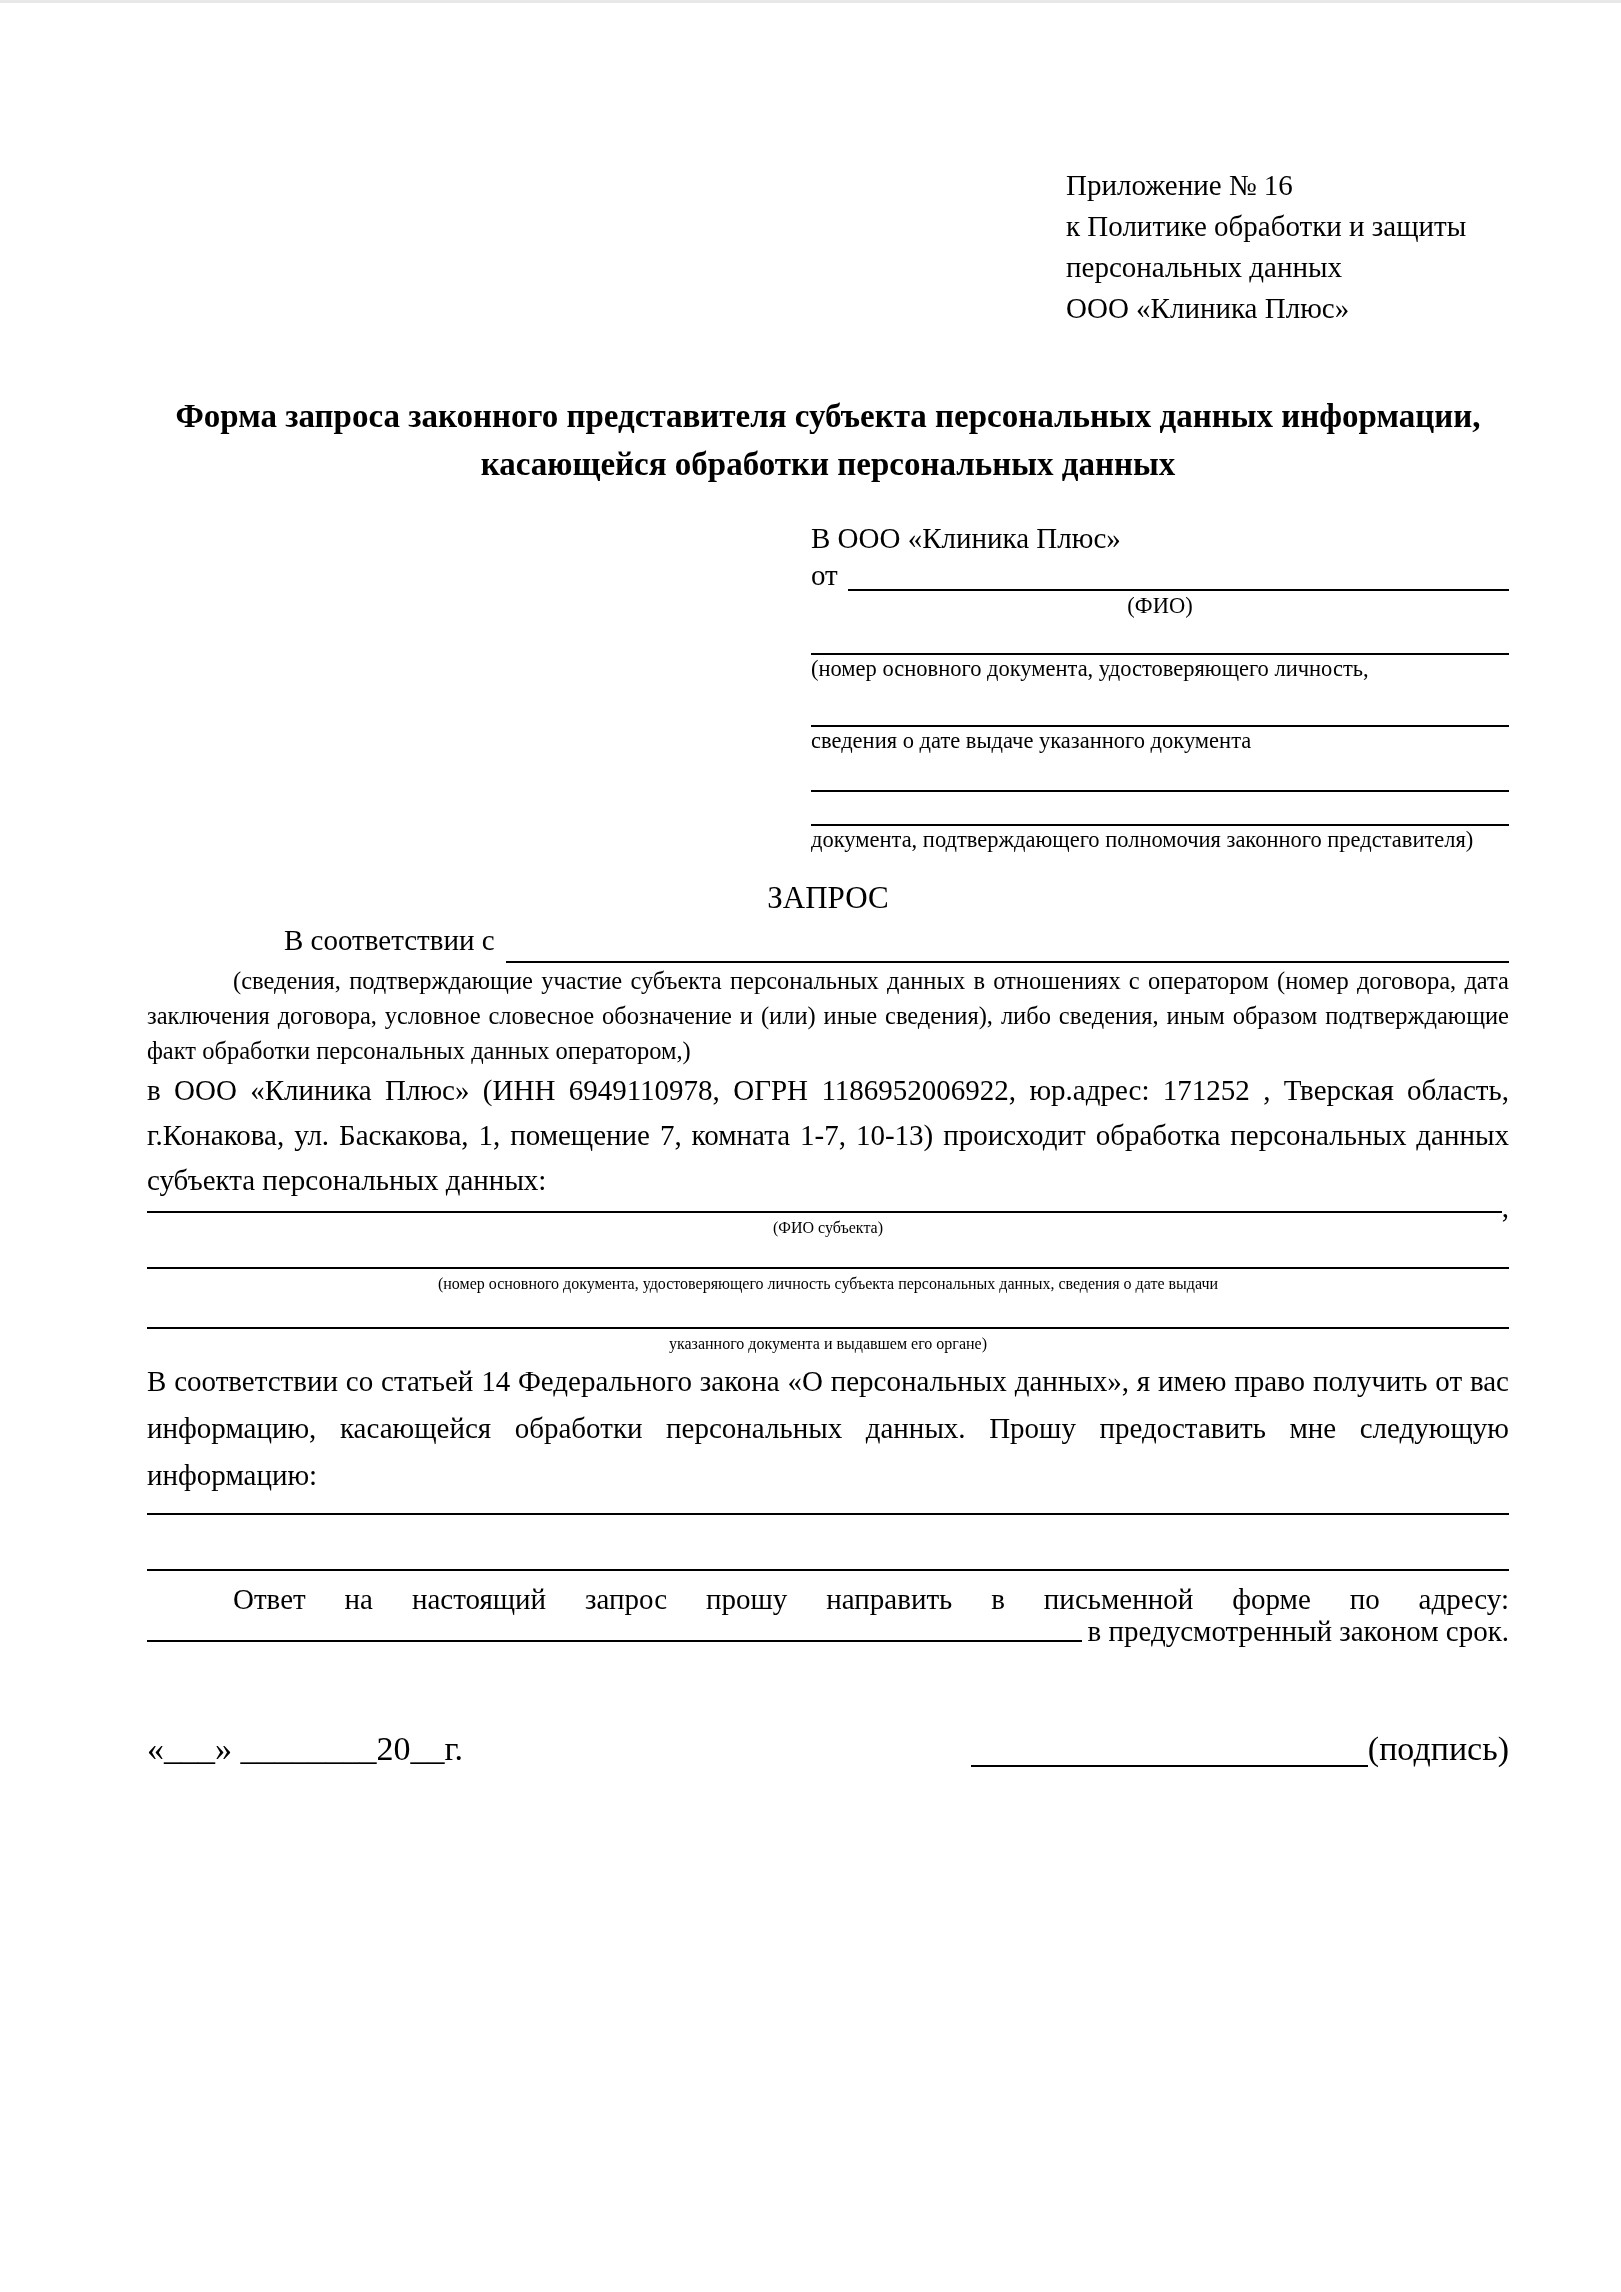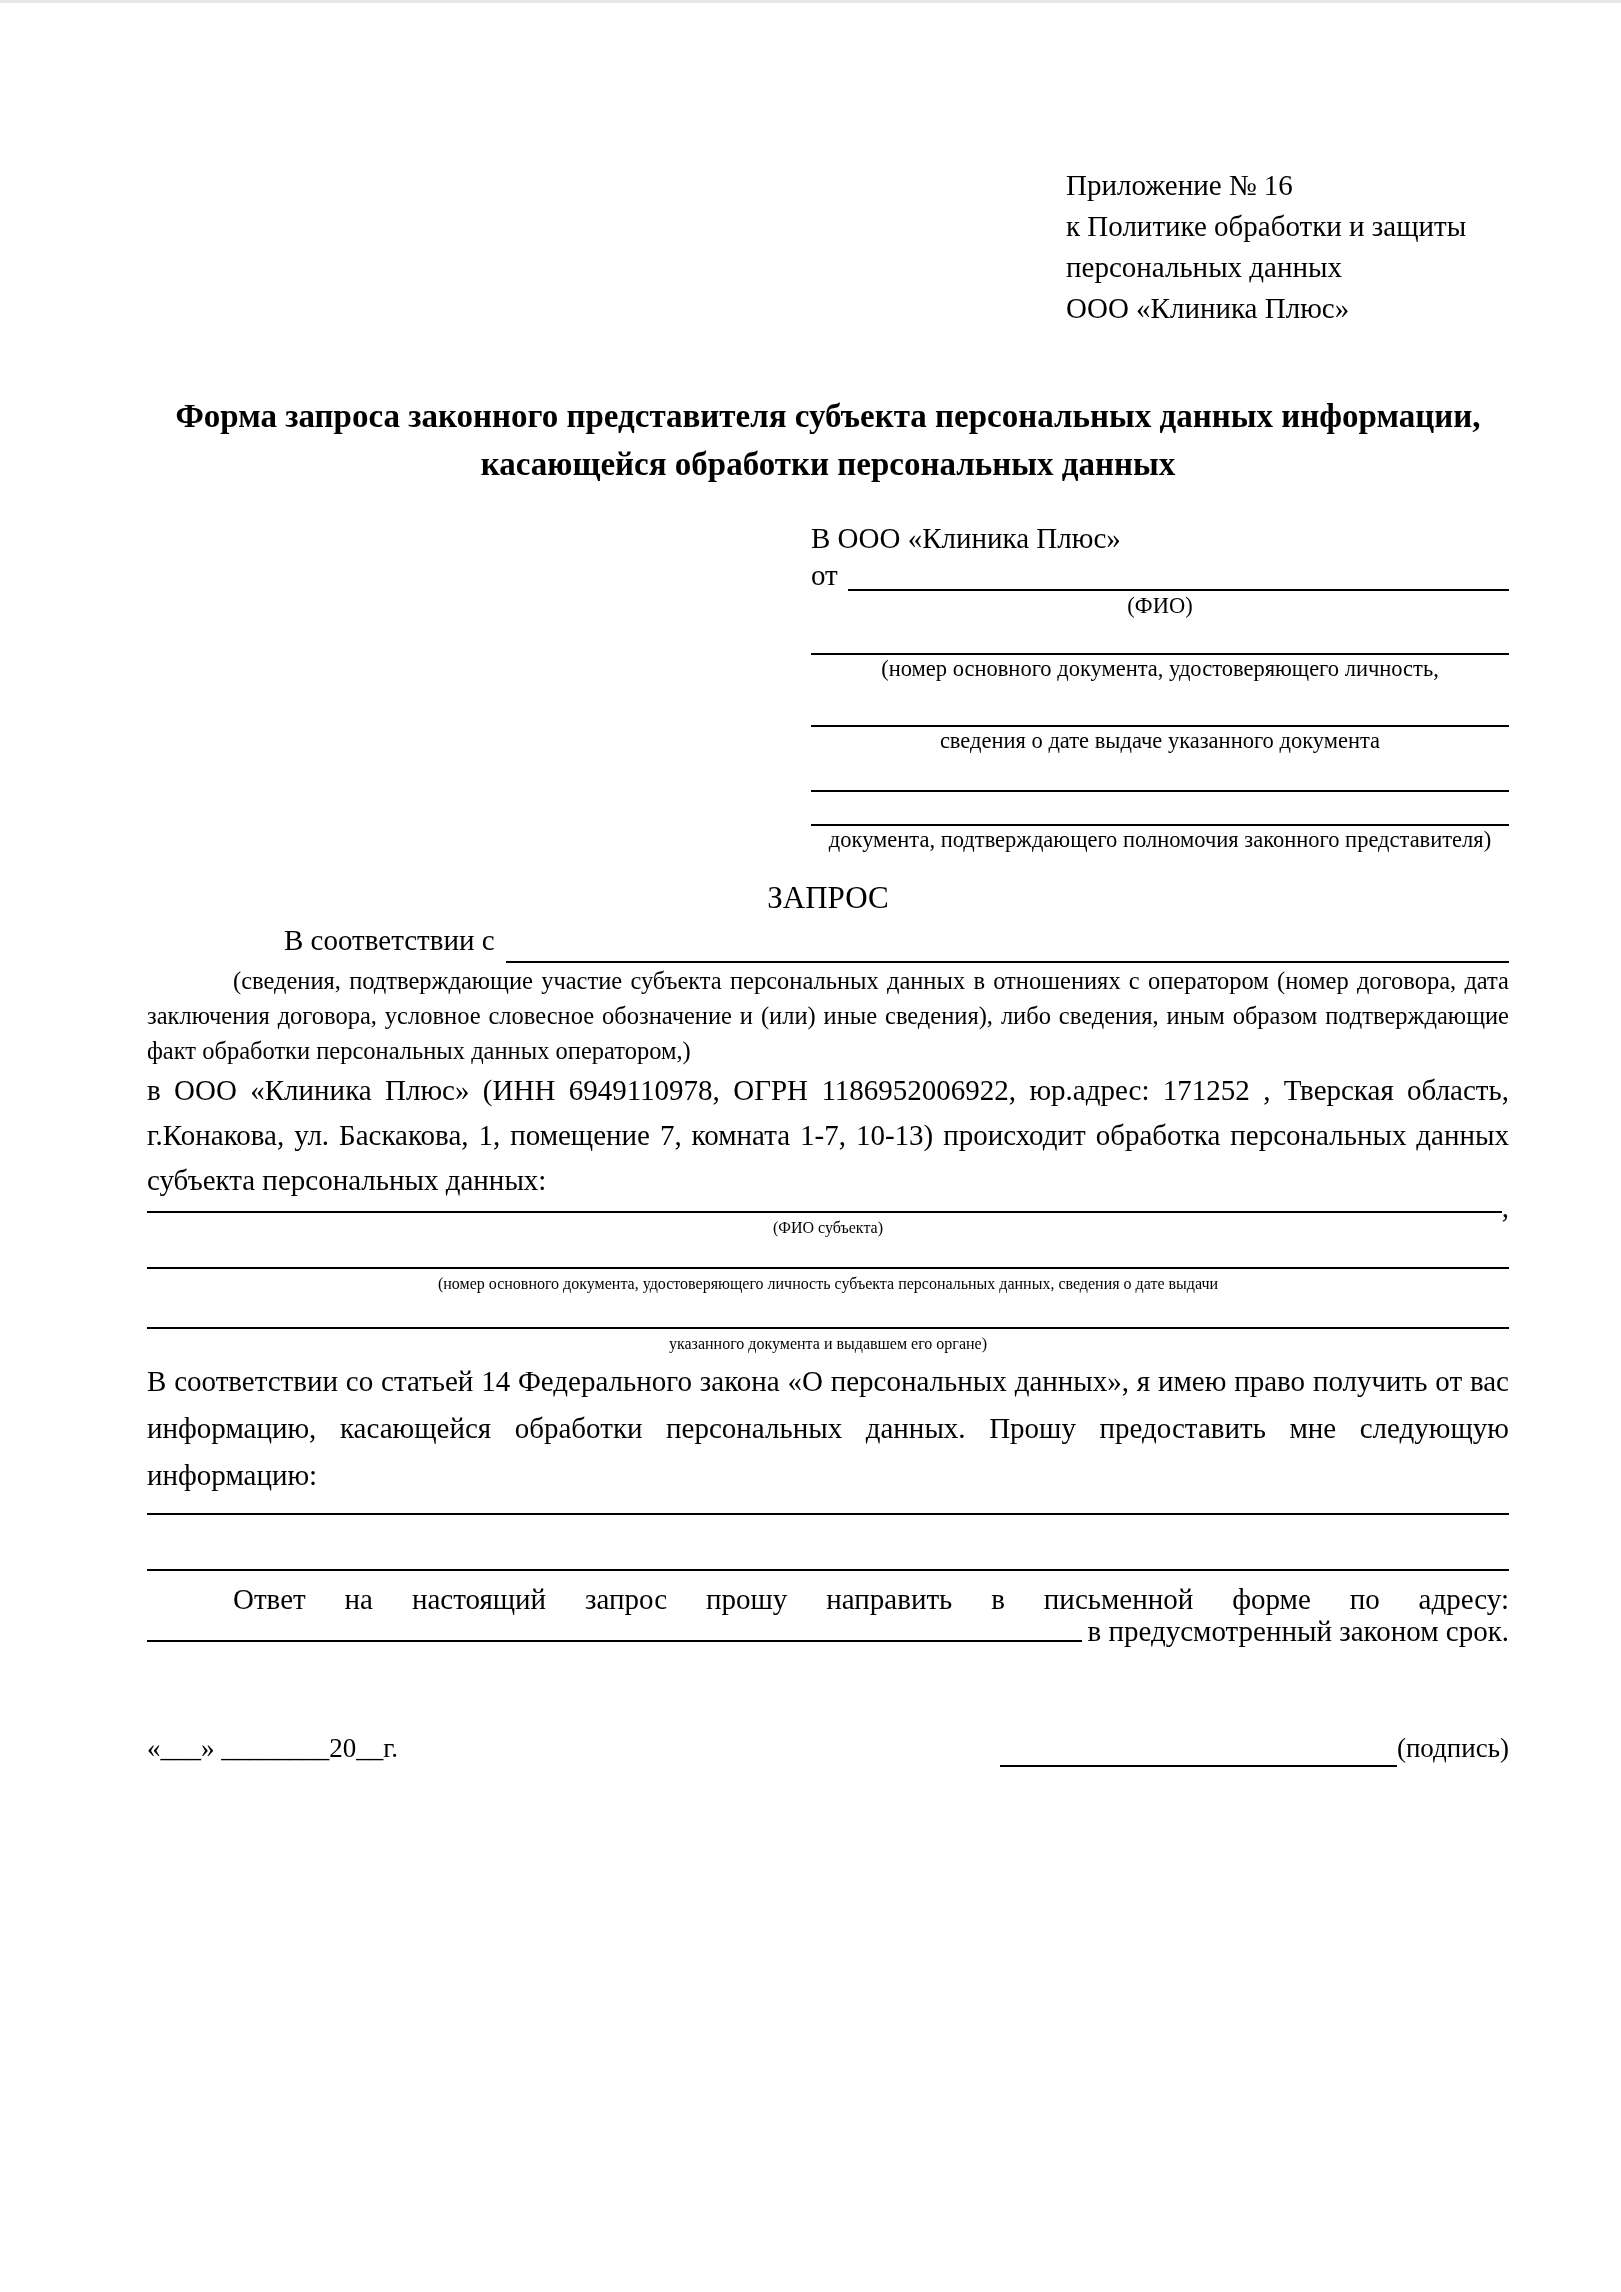--- a/index.html
+++ b/index.html
@@ -20,21 +20,21 @@
   .addr{width:698px;margin-left:auto;margin-top:29px;font-size:29px;}
   .addr-to{line-height:43px;}
   .flexrow{display:flex;align-items:flex-end;}
   .addr-from{height:31px;}
   .addr-from .lbl{line-height:31px;}
   .fill{border-bottom:2.9px solid #000;}
   .addr-from .fill{flex:1;margin-left:9.8px;height:0;}
   .cap{font-size:22.5px;line-height:29px;text-align:center;}
   .g-fill{border-bottom:2.9px solid #000;}
   .g1{height:33px;} .g2{height:43px;} .g3{height:35px;} .g4{height:32px;}
-  .cap28{font-size:22.5px;line-height:27.4px;text-align:center;}
+  .cap28{font-size:22.5px;line-height:27.4px;}
 
   .zapros{margin-top:23.5px;text-align:center;font-size:31px;line-height:41px;}
   .accordance{height:45px;font-size:29px;}
   .accordance .lbl{margin-left:137px;line-height:45px;white-space:nowrap;}
   .accordance .fill{flex:1;margin-left:11.8px;height:0;}
   .fine{font-size:24.5px;line-height:35px;text-align:justify;text-indent:86px;}
   .par{font-size:29px;line-height:45px;text-align:justify;}
   .par-law{font-size:29px;line-height:47px;text-align:justify;}
 
   .comma-row{height:9.8px;font-size:29px;}
@@ -46,21 +46,21 @@
   .mt16{margin-top:15.7px;} .mt20{margin-top:19.6px;}
 
   .blank-line{border-bottom:2.9px solid #000;height:0;}
   .bl1{margin-top:13.7px;} .bl2{margin-top:54px;}
 
   .answer-lead{margin-top:5.9px;font-size:29px;line-height:45px;text-indent:86px;text-align:justify;text-align-last:justify;}
   .answer-row{height:19.6px;font-size:29px;}
   .answer-row .fill{flex:1;height:0;}
   .answer-row .tail{white-space:nowrap;line-height:19.6px;margin-left:5.9px;}
 
-  .footer{margin-top:88px;font-size:27px;}
+  .footer{margin-top:88px;font-size:34px;}
   .footer .date{line-height:37px;white-space:nowrap;}
   .footer .spacer{flex:1;}
   .footer .sig-fill{width:397px;height:0;border-bottom:2.9px solid #000;}
   .footer .sig-cap{line-height:37px;white-space:nowrap;}
 </style>
 </head>
 <body>
 
 <div class="page">
 

